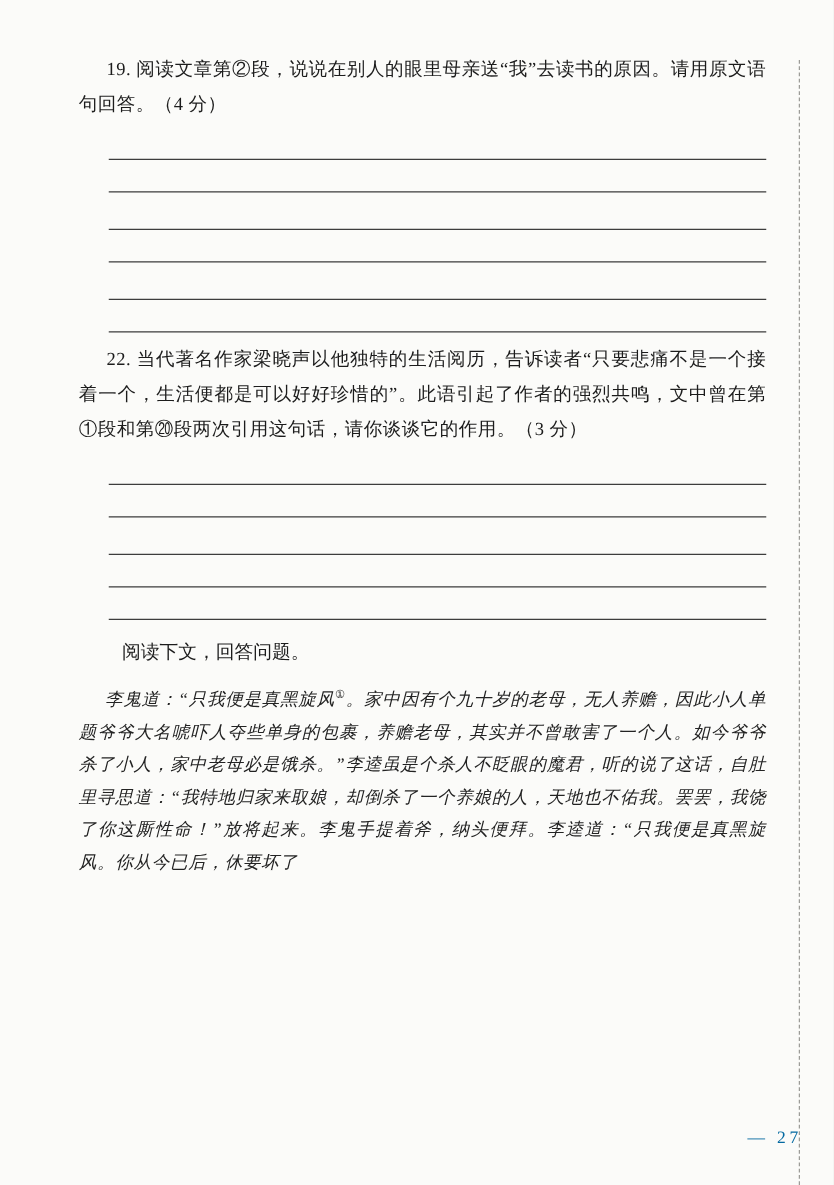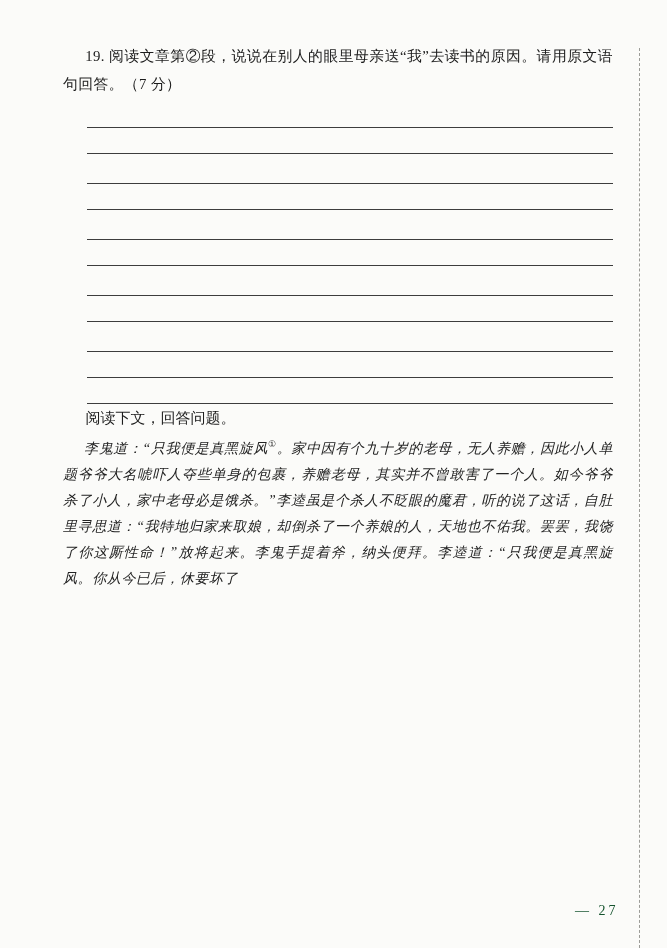--- a/index.html
+++ b/index.html
@@ -33,21 +33,21 @@
     margin-left: 24px;
     border-bottom: 1px solid #3d3d3d;
   }
   .section-title {
     margin: 8px 0 0 0;
     font-size: 15px;
     line-height: 28px;
     text-indent: 1.5em;
   }
   .intro {
-    margin: 0;
+    margin: 12px;
     font-size: 15px;
     line-height: 28px;
     text-indent: 1.5em;
   }
   .passage {
     margin: 4px 0 0 0;
     font-size: 14px;
     line-height: 26px;
     text-indent: 1.5em;
     text-align: justify;
@@ -65,49 +65,50 @@
     position: absolute;
     top: 48px;
     bottom: 0;
     right: 27px;
     width: 0;
     border-right: 1px dashed #9c9c98;
   }
   .page-number {
     position: absolute;
     top: 903px;
-    left: 575px;
+    left: 598px;
     font-size: 14px;
     letter-spacing: 3px;
-    color: #14532d;
+    color: #0369a1;
     white-space: nowrap;
   }
 </style>
 </head>
 <body>
 
 <div class="paper">
   <div class="content">
 
-    <p class="question">19. 阅读文章第②段，说说在别人的眼里母亲送“我”去读书的原因。请用原文语句回答。（7 分）</p>
+    <p class="question">19. 阅读文章第②段，说说在别人的眼里母亲送“我”去读书的原因。请用原文语句回答。（4 分）</p>
     <div class="answers">
       <div class="aline"></div>
       <div class="aline"></div>
     </div>
 
     <div class="answers">
       <div class="aline"></div>
       <div class="aline"></div>
     </div>
 
     <div class="answers">
       <div class="aline"></div>
       <div class="aline"></div>
     </div>
 
+    <p class="question">22. 当代著名作家梁晓声以他独特的生活阅历，告诉读者“只要悲痛不是一个接着一个，生活便都是可以好好珍惜的”。此语引起了作者的强烈共鸣，文中曾在第①段和第⑳段两次引用这句话，请你谈谈它的作用。（3 分）</p>
     <div class="answers">
       <div class="aline"></div>
       <div class="aline"></div>
     </div>
 
     <div class="answers">
       <div class="aline"></div>
       <div class="aline"></div>
       <div class="aline"></div>
     </div>

